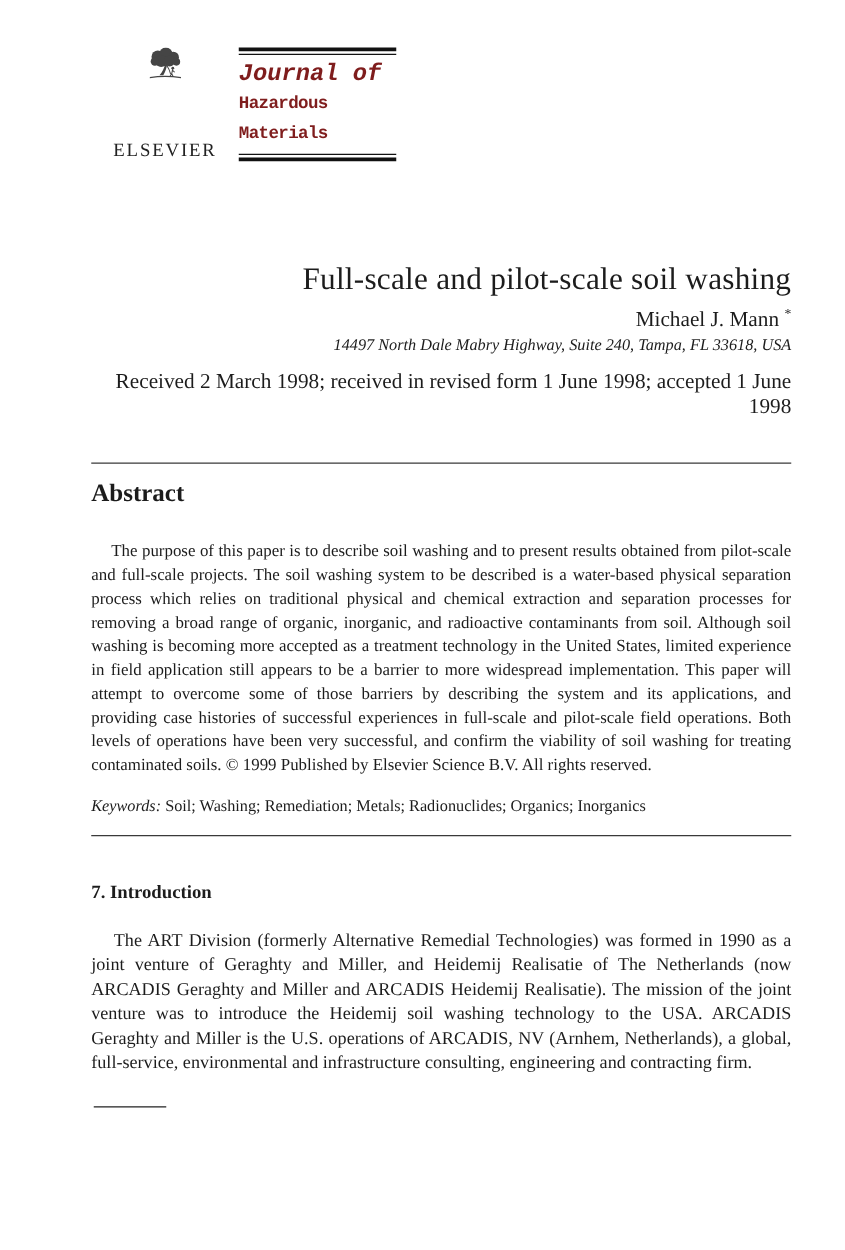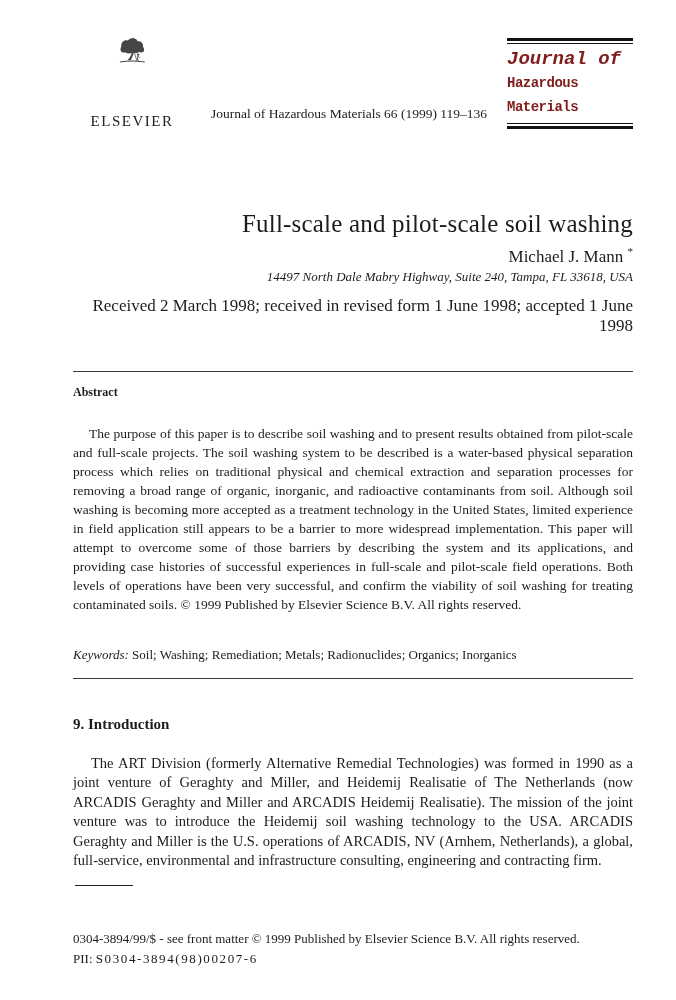--- a/index.html
+++ b/index.html
@@ -35,24 +35,24 @@
   .author sup { font-size:11px; }
   .affiliation { margin-top:2px; font-style:italic; font-size:13px; }
   .received { margin-top:11px; font-size:17px; }
 
   
   hr.rule { border:none; border-top:1px solid #3a3a3a; margin:0; }
   hr.rule-top { margin-top:35px; }
   hr.rule-mid { margin-top:15px; }
 
   
-  .abstract h2 { font-size:12px; margin:13px 0 0 0; }
+  .abstract h2 { font-size:20px; margin:13px 0 0 0; }
   .abstract p.body { margin:24px 0 0 0; font-size:13.5px; line-height:19px;
                      text-align:justify; text-indent:16px; }
-  .keywords { margin:33px 0 0 0; font-size:13px; }
+  .keywords { margin:16px 0 0 0; font-size:13px; }
   .keywords .kw-label { font-style:italic; }
 
   
   .body-section h2 { font-size:15px; margin:37px 0 0 0; }
   .body-section p { margin:21px 0 0 0; font-size:14.5px; line-height:19.5px;
                     text-align:justify; text-indent:18px;font-family:Liberation Serif, serif; }
 
   
   .footnote { position:absolute; left:73px; top:885px; width:560px; }
   .fn-rule { width:58px; border-top:1px solid #222; margin:0 0 5px 2px; }
@@ -86,21 +86,20 @@
           </g>
           <g stroke="#454545" stroke-width="2.4" fill="none" stroke-linecap="round">
             <path d="M54,42 C58,48 61,54 63,62"></path>
             <path d="M68,52 L66,62 M68,54 L72,58 M66,62 L62,68 M66,62 L69,68"></path>
           </g>
           <circle cx="68.5" cy="49" r="3.4" fill="#454545"></circle>
         </svg>
         <div class="elsevier-word">ELSEVIER</div>
       </div>
 
-      <div class="citation">Journal of Hazardous Materials 66 (1999) 119–136</div>
 
       <div class="jlogo">
         <div class="jrule-a"></div>
         <div class="jrule-b"></div>
         <div class="jl1">Journal of</div>
         <div class="jl2">Hazardous</div>
         <div class="jl3">Materials</div>
         <div class="jrule-c"></div>
         <div class="jrule-d"></div>
       </div>
@@ -120,27 +119,23 @@
 
     <section class="abstract">
       <h2>Abstract</h2>
       <p class="body">The purpose of this paper is to describe soil washing and to present results obtained from pilot-scale and full-scale projects. The soil washing system to be described is a water-based physical separation process which relies on traditional physical and chemical extraction and separation processes for removing a broad range of organic, inorganic, and radioactive contaminants from soil. Although soil washing is becoming more accepted as a treatment technology in the United States, limited experience in field application still appears to be a barrier to more widespread implementation. This paper will attempt to overcome some of those barriers by describing the system and its applications, and providing case histories of successful experiences in full-scale and pilot-scale field operations. Both levels of operations have been very successful, and confirm the viability of soil washing for treating contaminated soils. © 1999 Published by Elsevier Science B.V. All rights reserved.</p>
       <p class="keywords"><span class="kw-label">Keywords:</span> <span>Soil; Washing; Remediation; Metals; Radionuclides; Organics; Inorganics</span></p>
     </section>
 
     <hr class="rule rule-mid">
 
     <section class="body-section">
-      <h2>9. Introduction</h2>
+      <h2>7. Introduction</h2>
       <p>The ART Division (formerly Alternative Remedial Technologies) was formed in 1990 as a joint venture of Geraghty and Miller, and Heidemij Realisatie of The Netherlands (now ARCADIS Geraghty and Miller and ARCADIS Heidemij Realisatie). The mission of the joint venture was to introduce the Heidemij soil washing technology to the USA. ARCADIS Geraghty and Miller is the U.S. operations of ARCADIS, NV (Arnhem, Netherlands), a global, full-service, environmental and infrastructure consulting, engineering and contracting firm.</p>
     </section>
 
   </div>
 
   <div class="footnote">
     <div class="fn-rule"></div>
   </div>
 
-  <footer class="pagefooter">
-    <div>0304-3894/99/$ - see front matter © 1999 Published by Elsevier Science B.V. All rights reserved.</div>
-    <div class="pii-line"><span>PII:</span> <span class="pii-num">S0304-3894(98)00207-6</span></div>
-  </footer>
 </div>
 
 </body></html>

